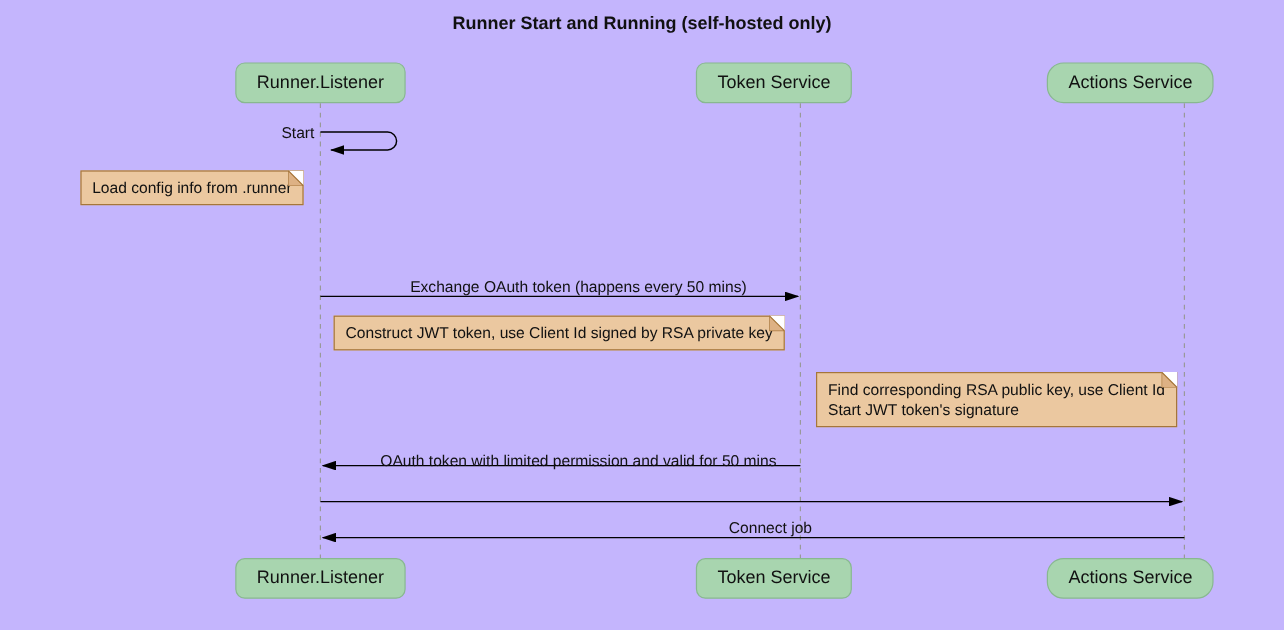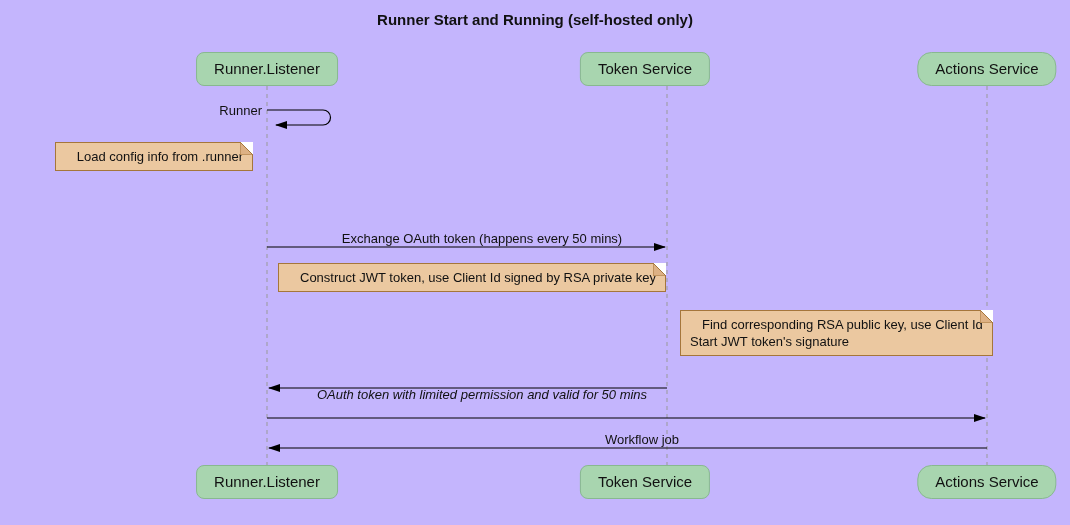--- a/index.html
+++ b/index.html
@@ -23,33 +23,33 @@
   svg.wires{position:absolute;top:0;left:0;width:1070px;height:525px;pointer-events:none;}
 
   .participant{position:absolute;height:34px;line-height:32px;padding:0 17px;
                background:var(--participant-fill);border:1px solid var(--participant-border);
                border-radius:8px;font-size:15px;white-space:nowrap;
                transform:translateX(-50%);text-align:left;}
   .p-top{top:52px;}
   .p-bottom{top:465px;}
   .p-runner{left:267px;}
   .p-token{left:645px;}
-  .p-actions{left:987px;border-radius:14px;}
+  .p-actions{left:942px;border-radius:14px;}
 
   .msg{position:absolute;font-size:13px;line-height:15px;white-space:nowrap;
        transform:translateX(-50%);padding-left:30px;}
   .msg-start{position:absolute;font-size:13px;line-height:15px;top:103px;right:808px;}
   .msg-exchange{left:467px;top:231px;}
-  .msg-oauth-return{left:467px;top:387px;font-style:italic;}
+  .msg-oauth-return{left:467px;top:376px;}
   .msg-connect{left:627px;top:402px;}
   .msg-workflow{left:627px;top:432px;}
 
   .note{position:absolute;background:var(--note-fill);border:1px solid var(--note-border);
         font-size:13px;line-height:17px;padding:5px 9px;white-space:nowrap;}
-  .note .note-text{white-space:pre-line;margin-left:12px;}
+  .note .note-text{white-space:pre-line;}
   .note-load-config{top:142px;right:817px;}
   .note-load-token{top:188px;right:817px;}
   .note-construct-jwt{top:263px;left:278px;}
   .note-find-rsa{top:310px;left:680px;text-align:left;}
 
   .fold{position:absolute;top:-1px;right:-1px;width:13px;height:13px;display:block;}
   .fold svg{display:block;}
 </style>
 </head>
 <body>
@@ -74,21 +74,21 @@
     <line x1="267" y1="247" x2="665" y2="247" stroke="#000000" stroke-width="1.2" marker-end="url(#arrow-head)"></line>
     <line x1="667" y1="388" x2="269" y2="388" stroke="#000000" stroke-width="1.2" marker-end="url(#arrow-head)"></line>
     <line x1="267" y1="418" x2="985" y2="418" stroke="#000000" stroke-width="1.2" marker-end="url(#arrow-head)"></line>
     <line x1="987" y1="448" x2="269" y2="448" stroke="#000000" stroke-width="1.2" marker-end="url(#arrow-head)"></line>
   </svg>
 
   <div class="participant p-top p-runner">Runner.Listener</div>
   <div class="participant p-top p-token">Token Service</div>
   <div class="participant p-top p-actions">Actions Service</div>
 
-  <div class="msg-start">Runner</div>
+  <div class="msg-start">Start</div>
 
   <div class="note note-load-config">
     <span class="note-text">Load config info from .runner</span>
     <span class="fold">
       <svg width="13" height="13" viewBox="0 0 13 13">
         <path d="M0,0 L13,0 L13,13 Z" fill="#ffffff"></path>
         <path d="M0,0 L13,13 L0,13 Z" fill="#DDB184" stroke="#A5763B" stroke-width="1"></path>
       </svg>
     </span>
   </div>
@@ -111,19 +111,19 @@
 Start JWT token's signature</span>
     <span class="fold">
       <svg width="13" height="13" viewBox="0 0 13 13">
         <path d="M0,0 L13,0 L13,13 Z" fill="#ffffff"></path>
         <path d="M0,0 L13,13 L0,13 Z" fill="#DDB184" stroke="#A5763B" stroke-width="1"></path>
       </svg>
     </span>
   </div>
 
   <div class="msg msg-oauth-return">OAuth token with limited permission and valid for 50 mins</div>
-  <div class="msg msg-workflow">Workflow job</div>
+  <div class="msg msg-workflow">Connect job</div>
 
   <div class="participant p-bottom p-runner">Runner.Listener</div>
   <div class="participant p-bottom p-token">Token Service</div>
   <div class="participant p-bottom p-actions">Actions Service</div>
 
 </div>
 
 </body></html>

